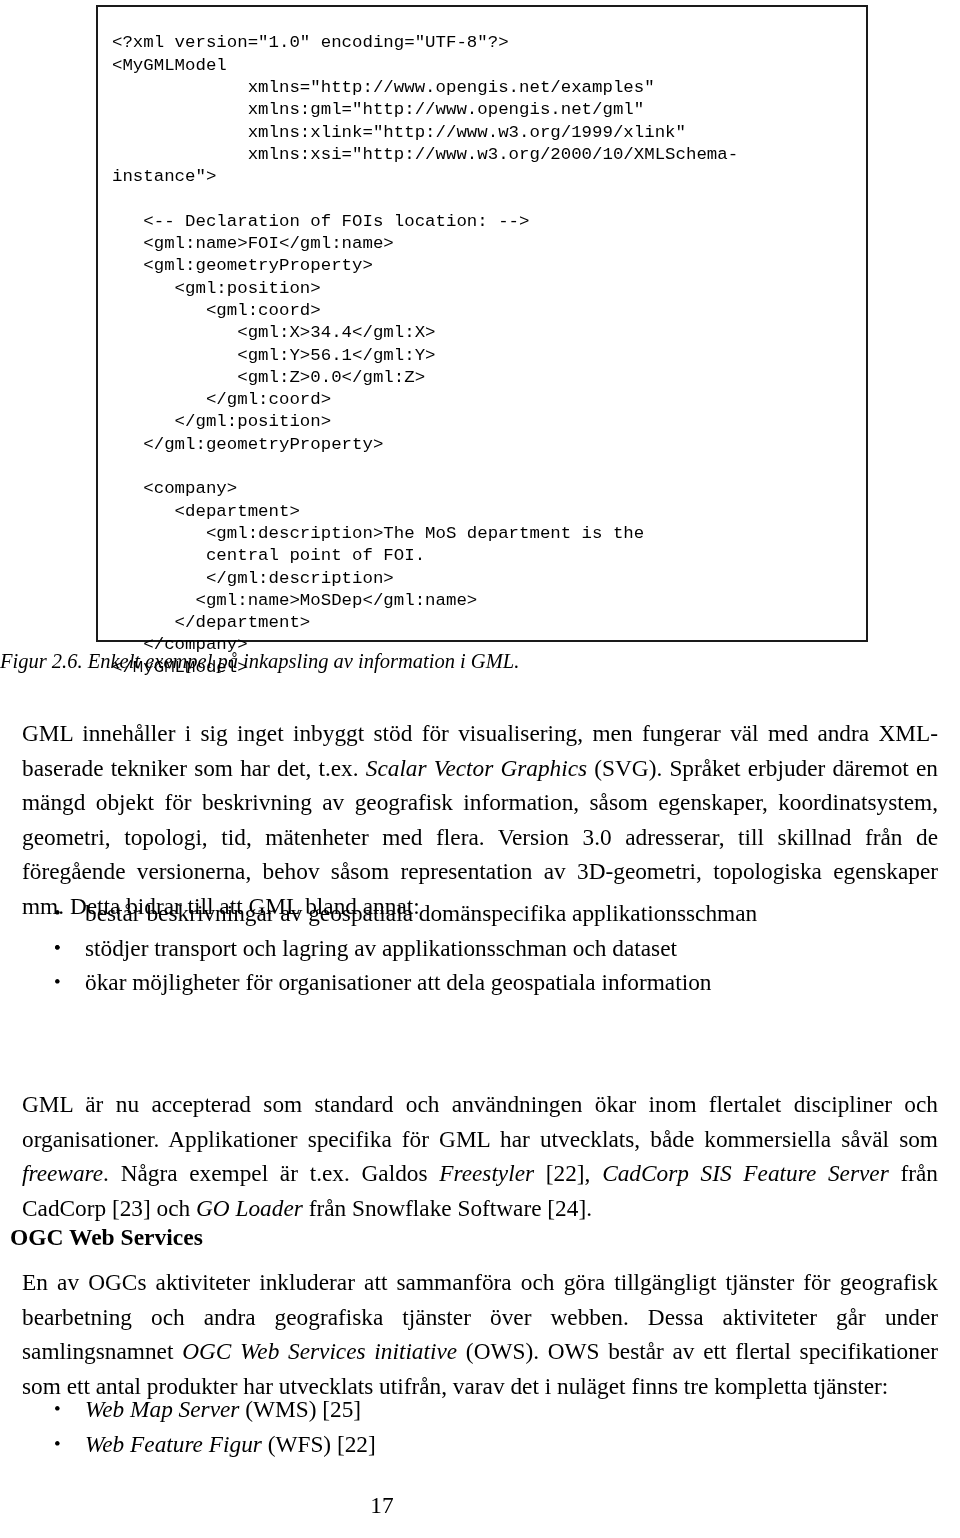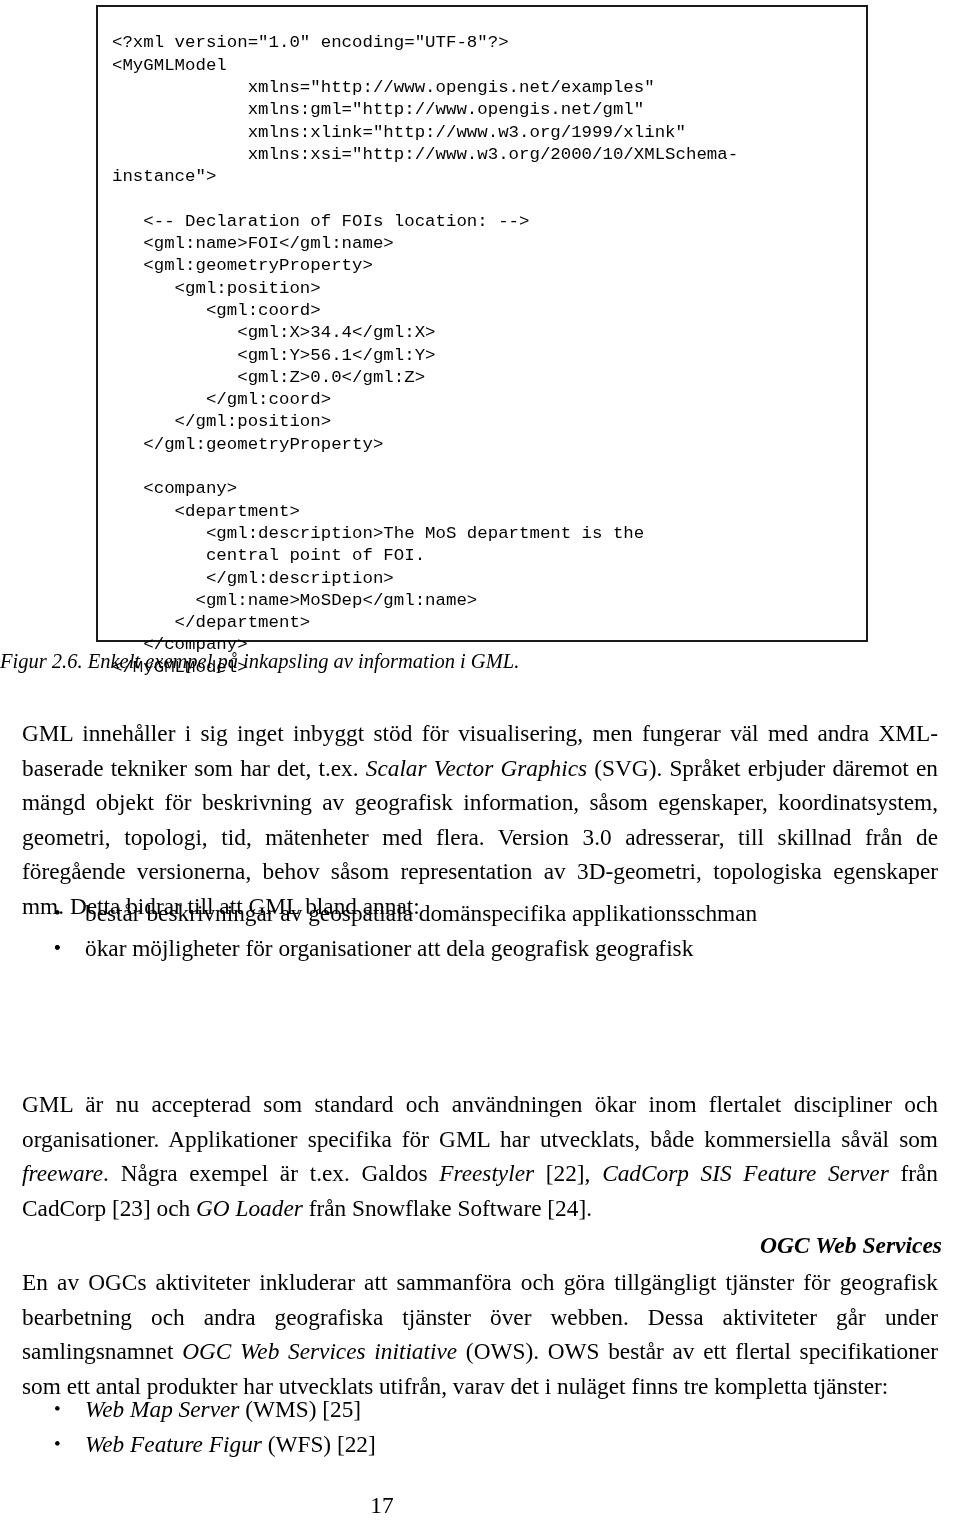--- a/index.html
+++ b/index.html
@@ -83,26 +83,25 @@
   ul.bullets li .bullet-dot {
     position: absolute;
     left: 44px;
     top: 0;
     font-size: 19px;
     line-height: 34.5px;
   }
 
   
   h2.section-heading {
-    margin: 8px;
+    margin: 0;
     font-size: 23.5px;
     line-height: 31px;
     font-weight: bold;
-    font-style: italic;
-    text-align: right;
+    text-align: left;
   }
 
   
   #page-number {
     position: absolute;
     left: 0;
     top: 1492px;
     width: 764px;
     text-align: center;
     font-size: 23.3px;
@@ -159,24 +158,24 @@
 
 <div class="body-col" id="bullets-gml">
   <ul class="bullets">
     <li>
       <span class="bullet-dot">•</span><span>består beskrivningar av geospatiala domänspecifika applikationsschman</span>
     </li>
     <li>
       <span class="bullet-dot">•</span>
     </li>
     <li>
-      <span class="bullet-dot">•</span>
-    </li>
-    <li>
-      <span class="bullet-dot">•</span><span>ökar möjligheter för organisationer att dela geografisk geografisk</span>
+      <span class="bullet-dot">•</span><span>stödjer transport och lagring av applikationsschman och dataset</span>
+    </li>
+    <li>
+      <span class="bullet-dot">•</span><span>ökar möjligheter för organisationer att dela geospatiala information</span>
     </li>
   </ul>
 </div>
 
 <div class="body-col" id="para-gml-accept">
   <p class="para"><span>GML är nu accepterad som standard och användningen ökar inom flertalet discipliner och organisationer. Applikationer specifika för GML har utvecklats, både kommersiella såväl som </span><span class="it">freeware</span><span>. Några exempel är t.ex. Galdos </span><span class="it">Freestyler</span><span> [22], </span><span class="it">CadCorp SIS Feature Server</span><span> från CadCorp [23] och </span><span class="it">GO Loader</span><span> från Snowflake Software [24].</span></p>
 </div>
 
 <div class="body-col" id="heading-ows">
   <h2 class="section-heading">OGC Web Services</h2>

